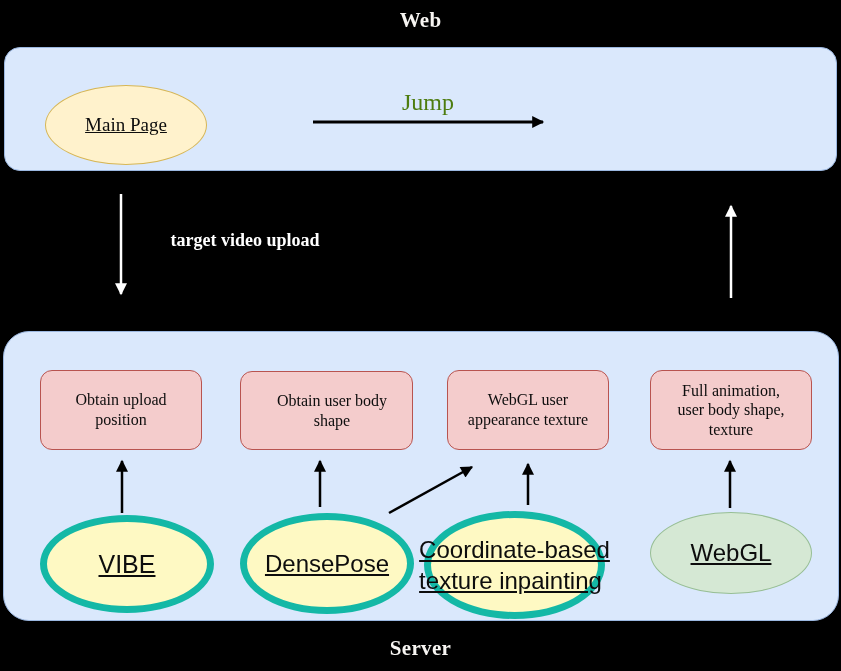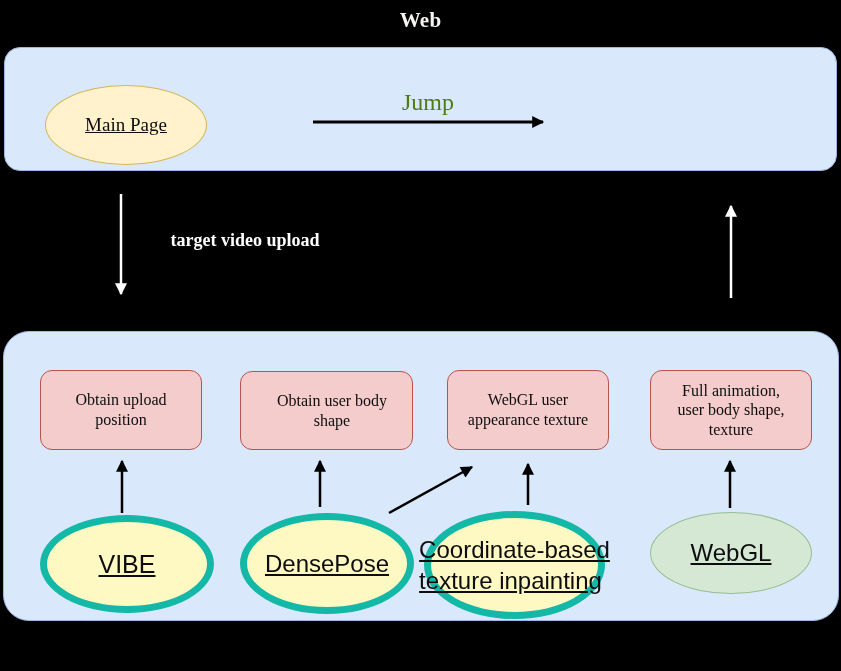--- a/index.html
+++ b/index.html
@@ -40,20 +40,21 @@
     position:absolute; color:#4d7c0f; text-align:center; font-size:24px;
   }
   .arrow-layer { position:absolute; left:0; top:0; pointer-events:none; }
 </style>
 </head>
 <body>
 
 <div class="stage">
 
   <div class="zone-title" style="top:8px;">Web</div>
+  <div class="zone-title" style="top:636px;">Server</div>
 
   <div class="container-box web-box"></div>
 
   <div class="container-box server-box"></div>
 
   <svg class="arrow-layer" width="841" height="671" viewBox="0 0 841 671">
     <defs>
       <marker id="head-black" viewBox="0 0 10 10" refX="9" refY="5" markerWidth="14" markerHeight="12" markerUnits="userSpaceOnUse" orient="auto">
         <path d="M0,0 L10,5 L0,10 z" fill="#000"></path>
       </marker>

